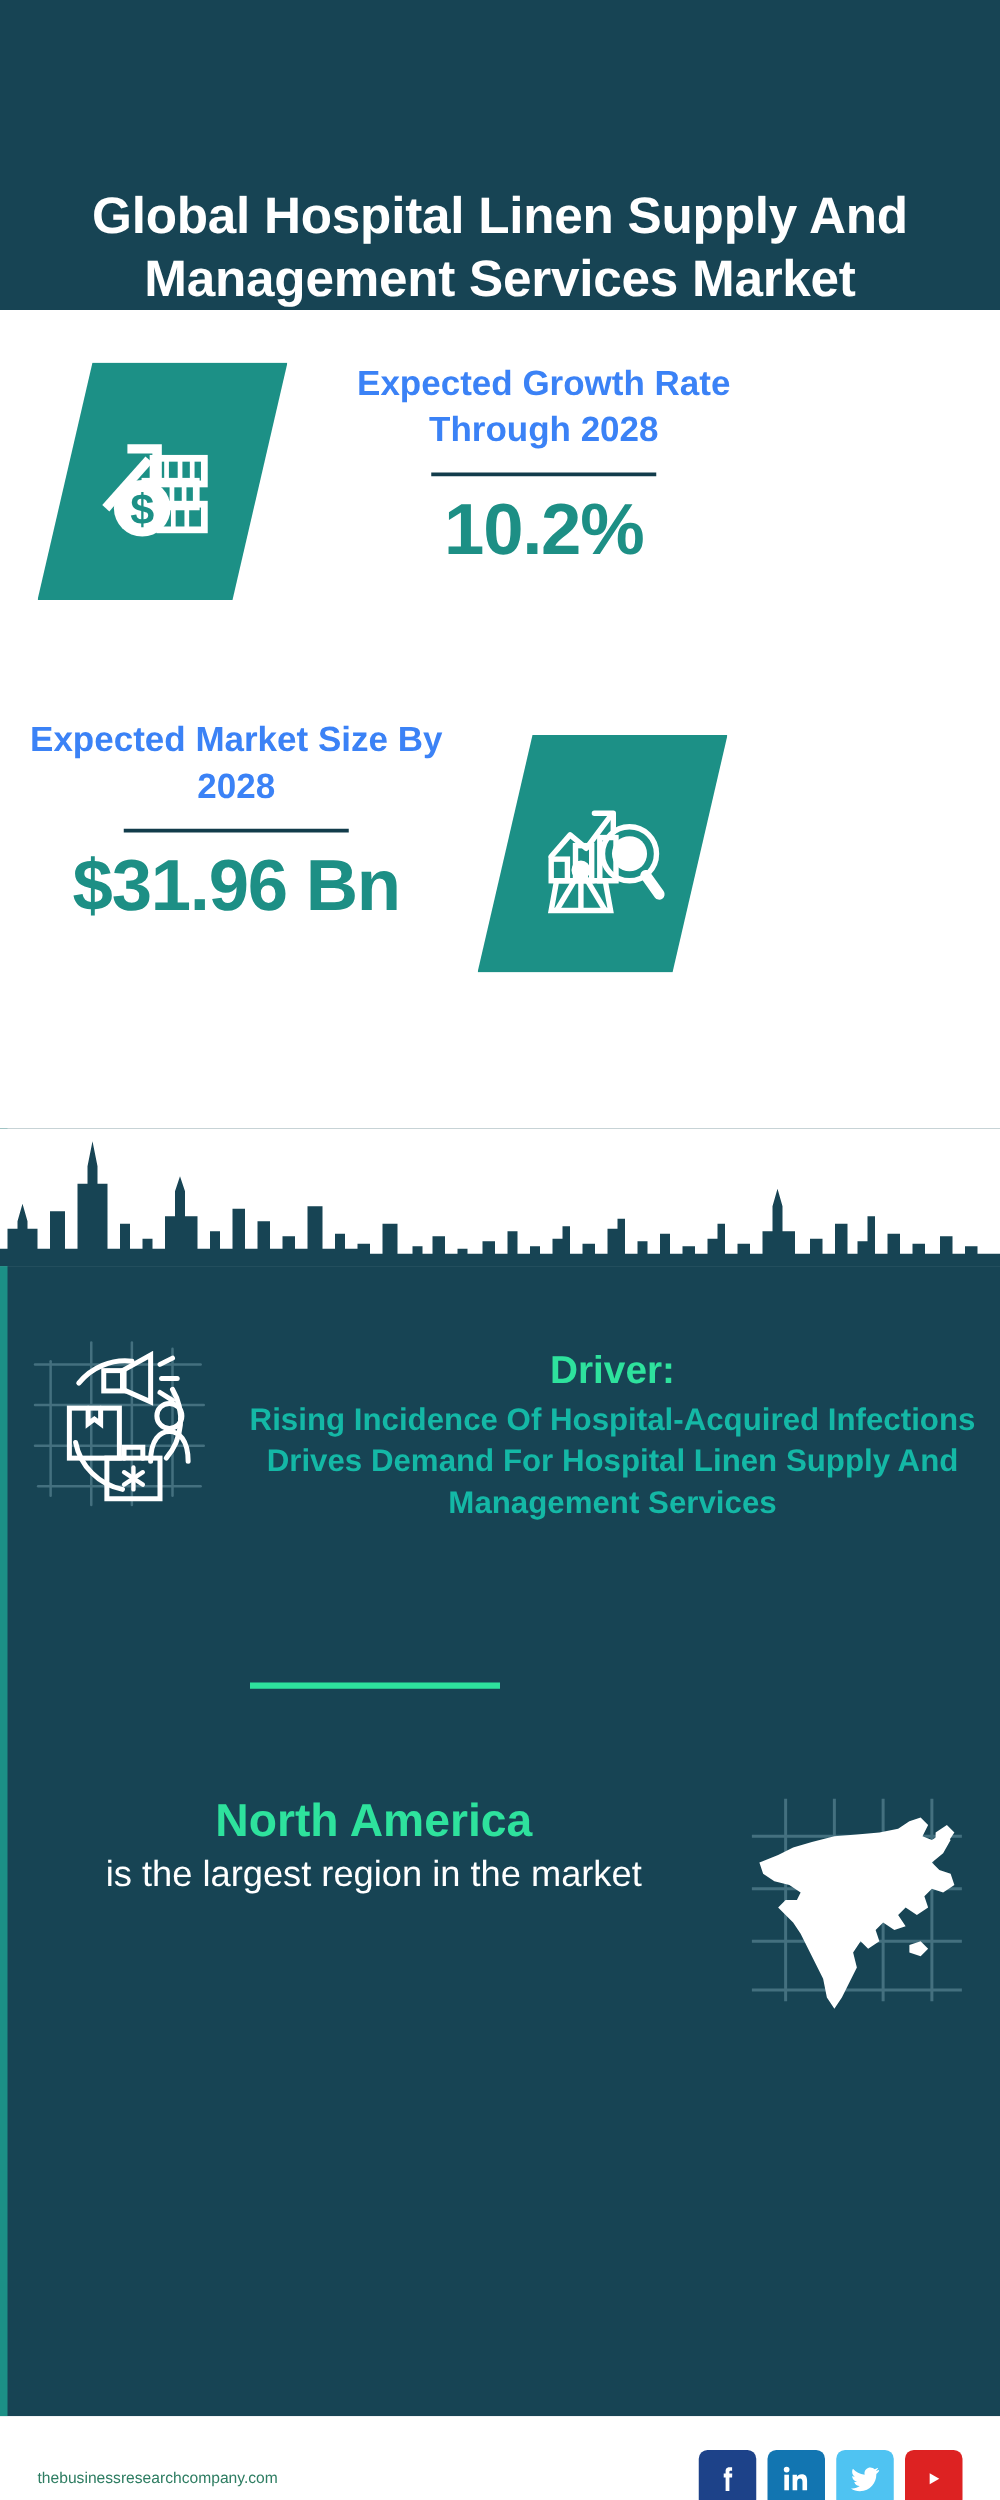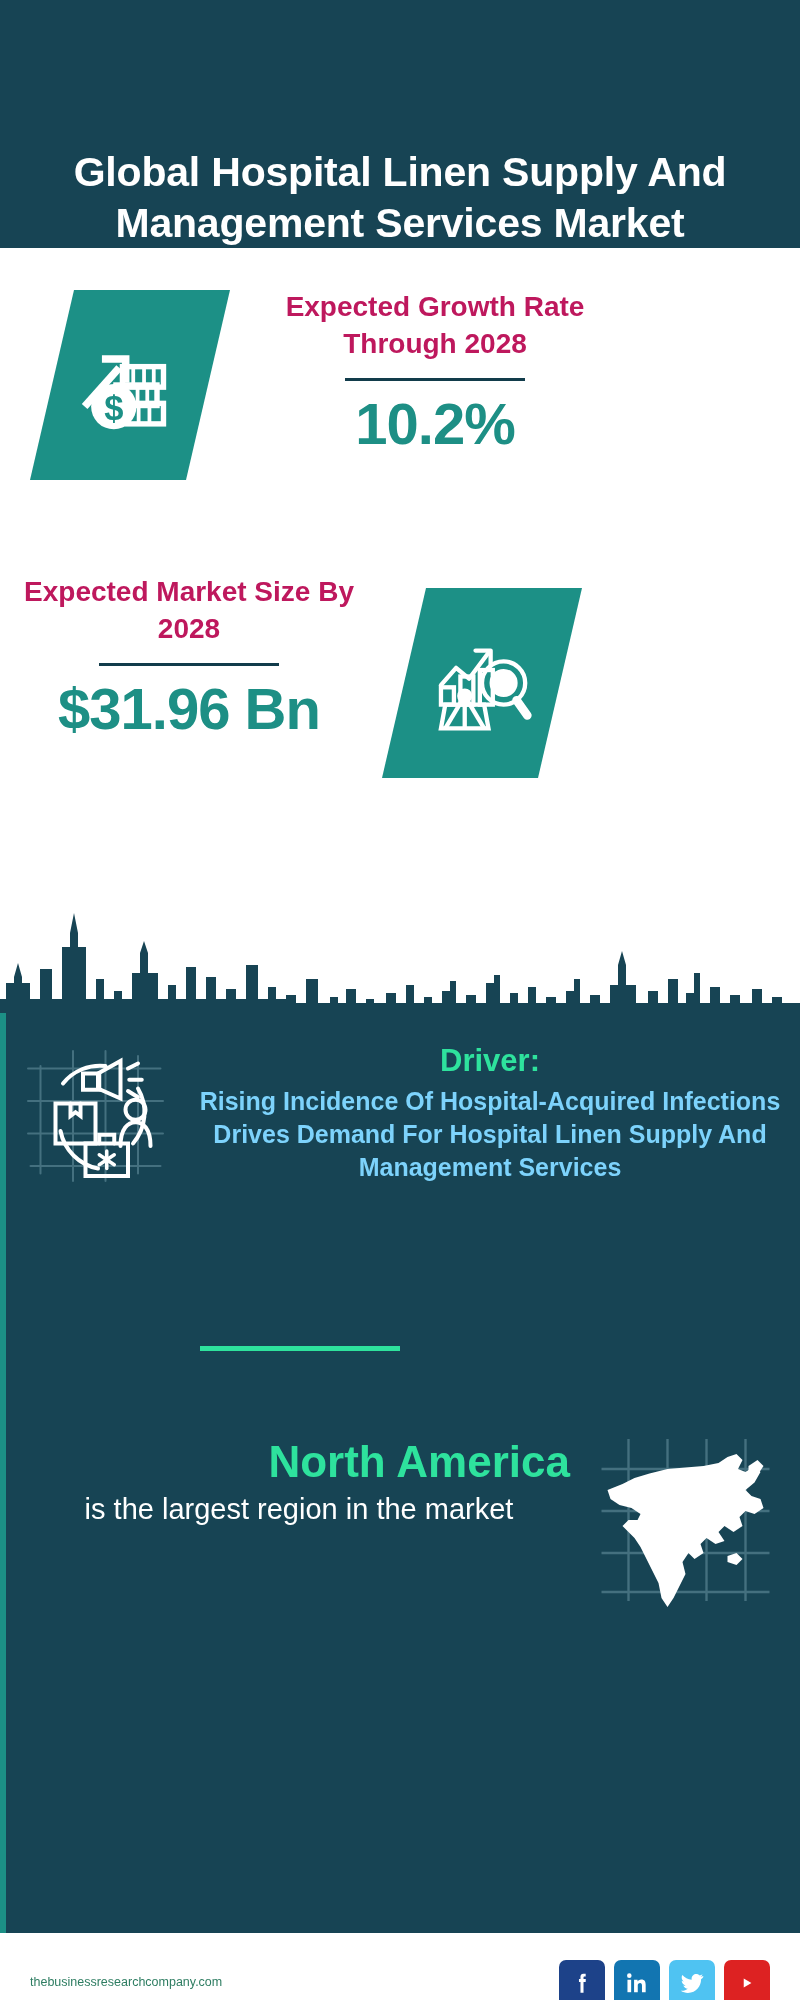--- a/index.html
+++ b/index.html
@@ -36,70 +36,70 @@
                 clip-path: polygon(22% 0%, 100% 0%, 78% 100%, 0% 100%); }
   .para-right { left:382px; top:340px; width:200px; height:190px;
                 clip-path: polygon(22% 0%, 100% 0%, 78% 100%, 0% 100%); }
   .para svg { width:108px; height:108px; display:block; }
 
   
   .stat { position:absolute; text-align:center; }
   .stat-1 { left:270px; top:40px;  width:330px; }
   .stat-2 { left:24px;  top:325px; width:330px; }
   .stat-label {
-    font-size:28px; line-height:1.33; font-weight:bold; color:#be185d;
+    font-size:28px; line-height:1.33; font-weight:bold; color:#3b82f6;
   }
   .rule-dark {
     width:180px; height:3px; background:#123c4b;
     margin:16px auto 8px auto;
   }
   .stat-value {
     font-size:58px; font-weight:bold; color:#1d8f85; line-height:1.2;
     letter-spacing:-1px;
   }
 
   
   .dark-zone {
     position:relative; width:800px; height:1030px;
     background:#174454;
   }
   .skyline { position:absolute; top:0; left:0; width:800px; height:110px; }
   .skyline svg { display:block; width:800px; height:110px; }
 
   
   .driver-row {
-    position:absolute; top:128px; left:0; width:800px;
-    display:flex; align-items:center;
+    position:absolute; top:151px; left:0; width:800px;
+    display:flex; align-items:flex-end;
   }
   .driver-icon-wrap {
     width:196px; flex:0 0 196px; display:flex;
     align-items:center; justify-content:center; padding-top:10px;
   }
   .driver-icon-wrap svg { width:150px; height:150px; }
   .driver-text { flex:1; padding-right:16px; text-align:center; }
   .driver-title {
     font-size:31px; font-weight:bold; color:#2ee29d; margin-bottom:6px;
   }
   .driver-body {
-    font-size:25px; line-height:1.32; font-weight:bold; color:#7dd3fc;
+    font-size:25px; line-height:1.32; font-weight:bold; color:#14b8a6;
   }
 
   .rule-green {
     position:absolute; top:443px; left:200px;
     width:200px; height:5px; background:#2ee29d;
   }
 
   
   .region-row {
     position:absolute; top:530px; left:0; width:800px;
     display:flex; align-items:flex-start;
   }
   .region-text { flex:1; padding-left:28px; text-align:center; }
   .region-name {
-    font-size:44px; font-weight:bold; color:#2ee29d; line-height:1.3;text-align:right;
+    font-size:37px; font-weight:bold; color:#2ee29d; line-height:1.3;
   }
   .region-sub {
     font-size:29px; color:#ffffff; line-height:1.35; font-weight:normal;
   }
   .region-map-wrap {
     width:230px; flex:0 0 230px; display:flex;
     align-items:flex-start; justify-content:center;
   }
   .region-map-wrap svg { width:185px; height:180px; }
 

